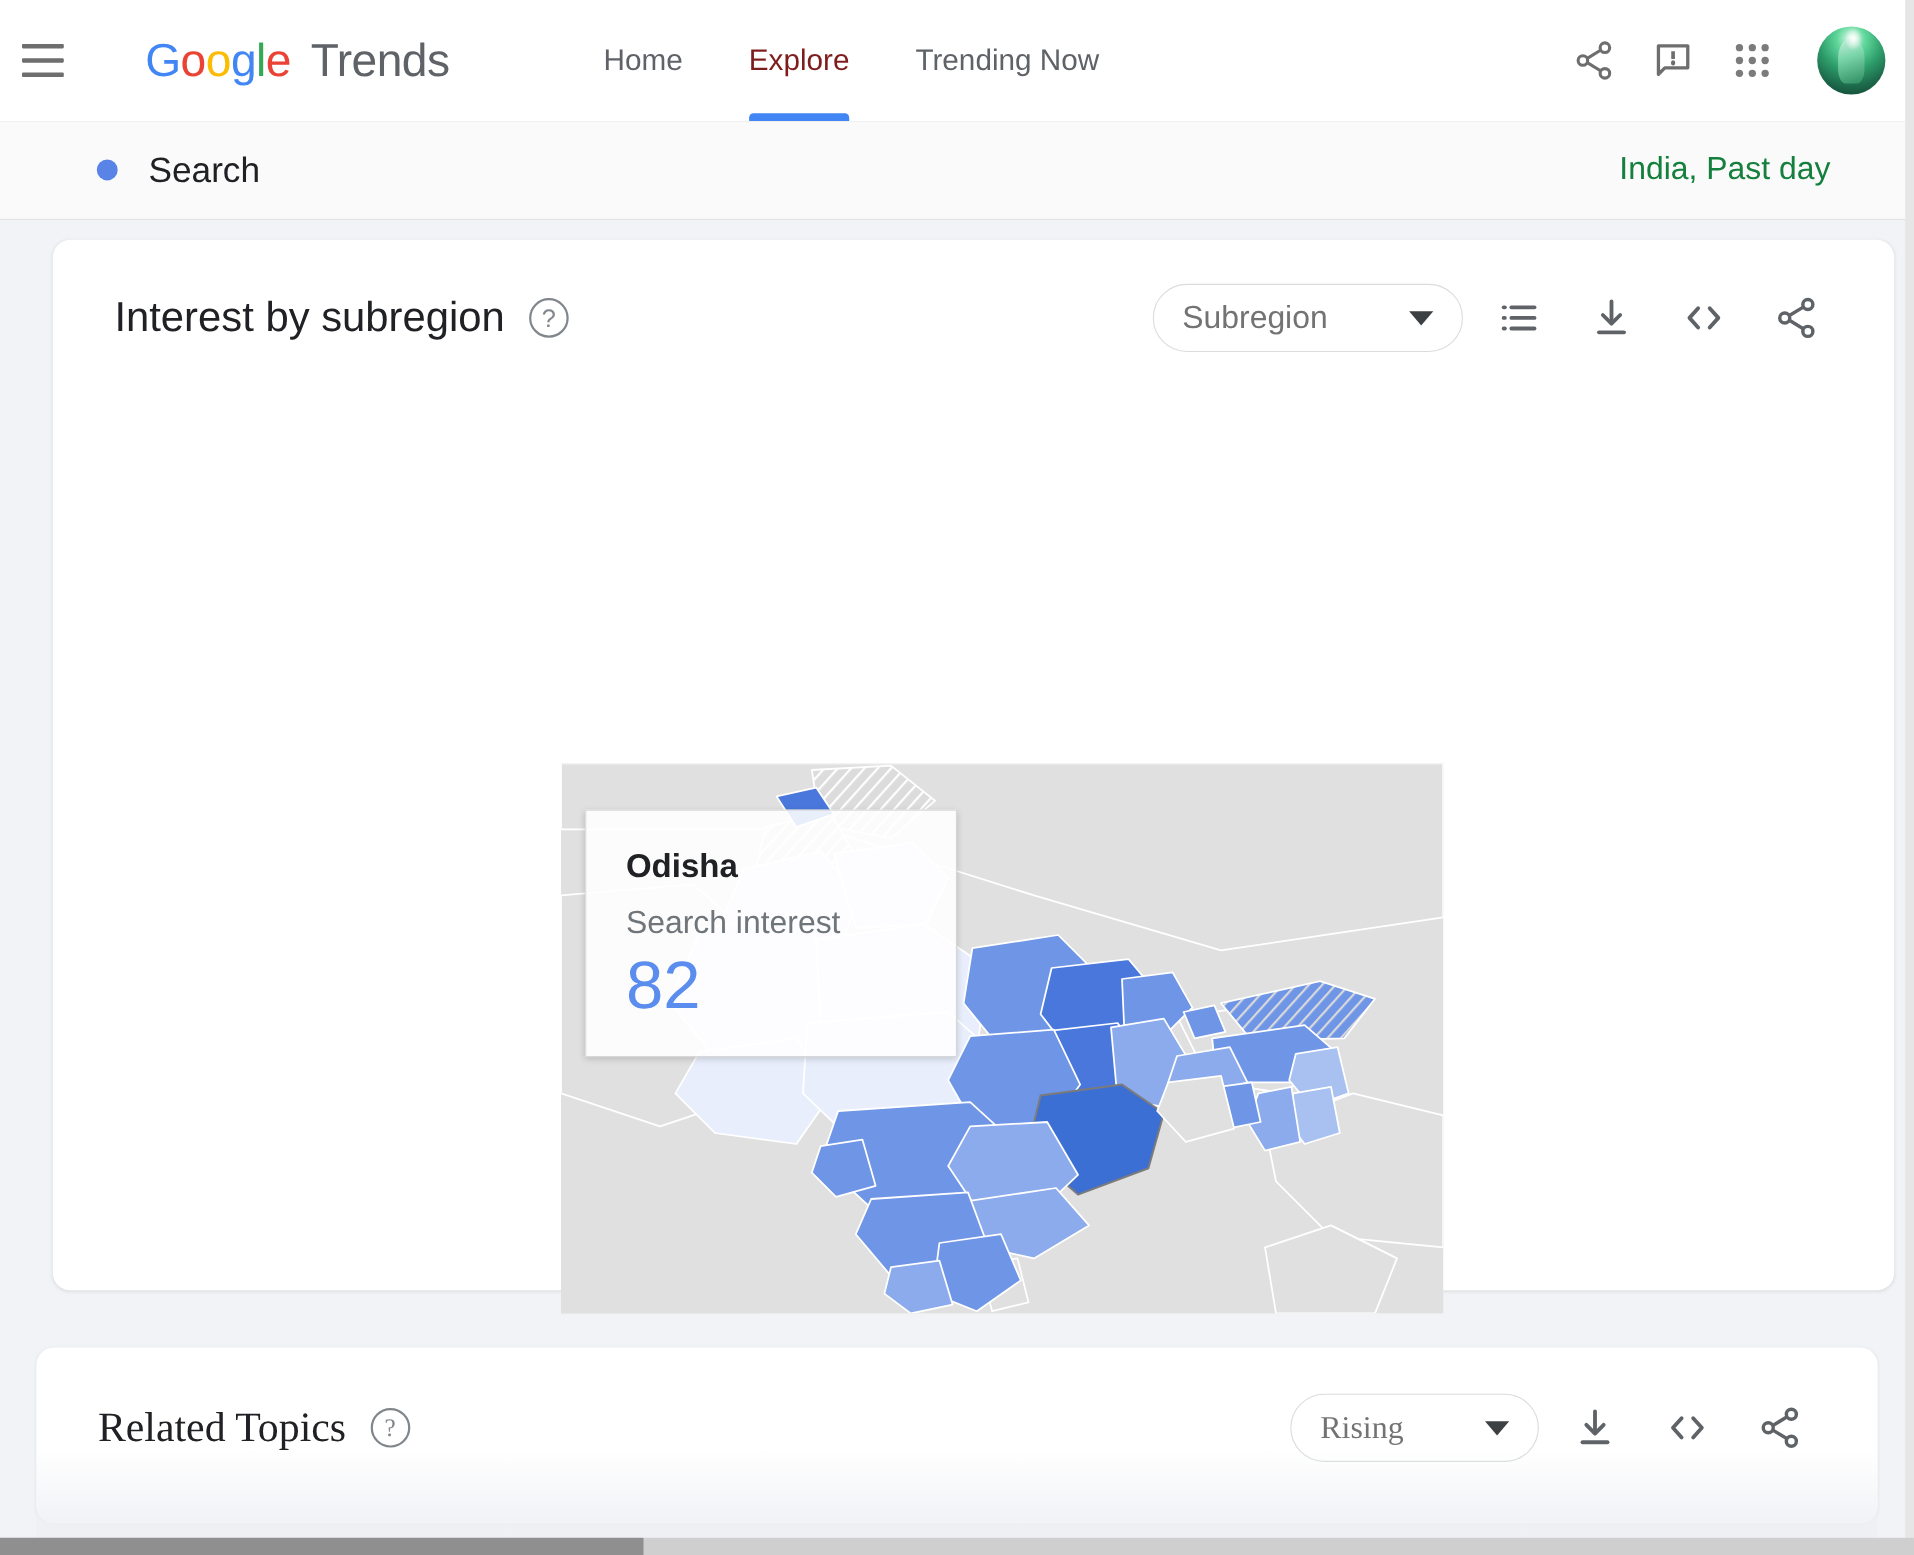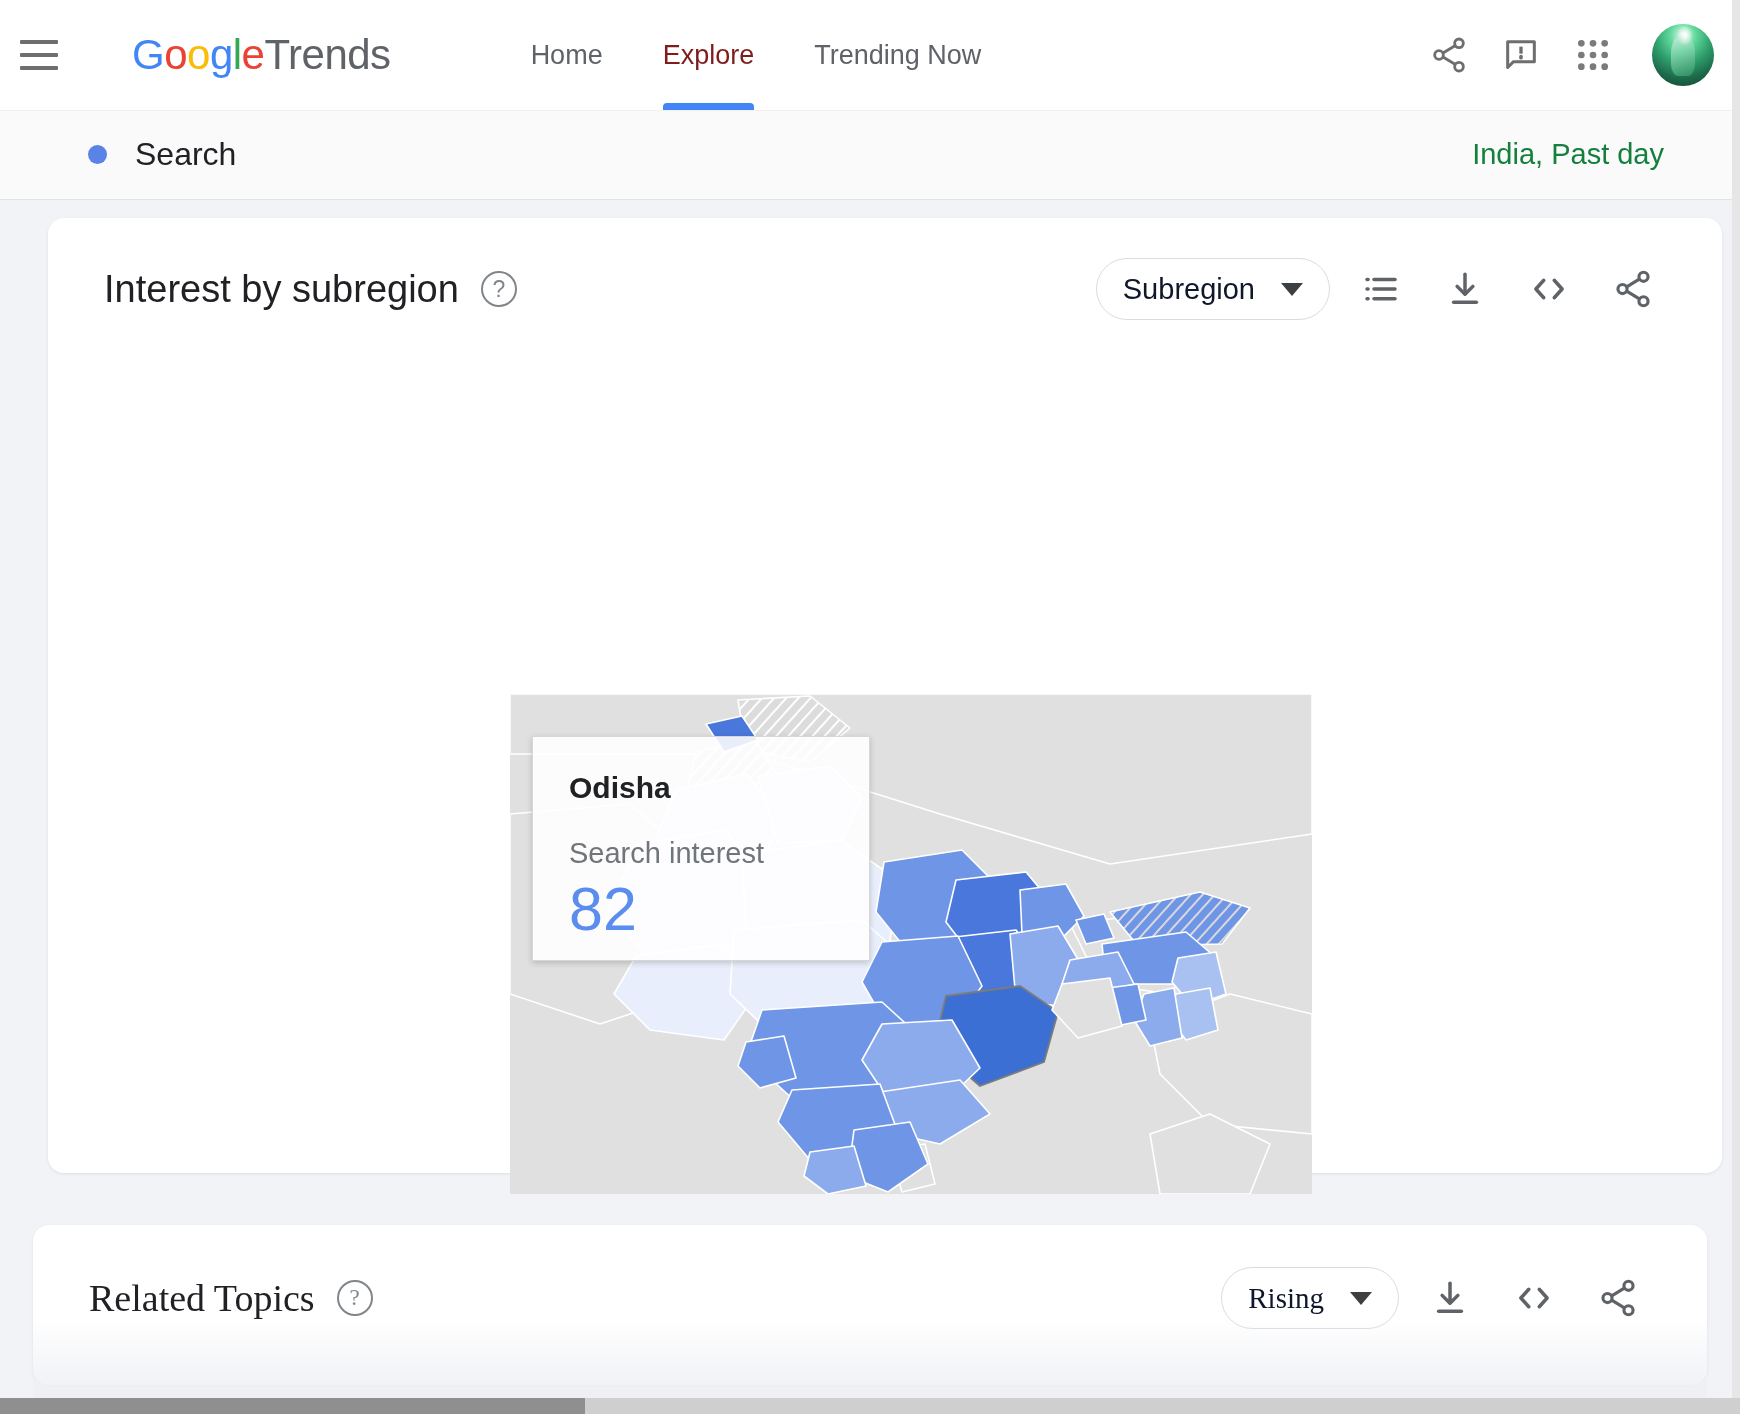--- a/index.html
+++ b/index.html
@@ -20,21 +20,21 @@
   }
   .hamburger { width: 38px; height: 30px; margin-left: 20px; display: flex;
     flex-direction: column; justify-content: space-between; cursor: pointer; }
   .hamburger span { display: block; height: 4px; background: #6e6e6e; border-radius: 1px; }
 
   .brand { margin-left: 74px; display: flex; align-items: center;
     font-size: 42px; letter-spacing: -0.5px; }
   .brand .g1 { color: #4285F4; } .brand .g2 { color: #EA4335; }
   .brand .g3 { color: #FBBC05; } .brand .g4 { color: #4285F4; }
   .brand .g5 { color: #34A853; } .brand .g6 { color: #EA4335; }
-  .brand .trends { color: #5f6368; font-weight: 400; margin-left: 0; }
+  .brand .trends { color: #5f6368; font-weight: 400; margin-left: 18px; }
 
   .navtabs { display: flex; align-items: flex-end; margin-left: 110px; height: 110px; }
   .navtab { position: relative; font-size: 27px; color: #5f6368; padding: 0 30px;
     height: 110px; display: flex; align-items: center; cursor: pointer; }
   .navtab.active { color: #7f1d1d; }
   .navtab.active::after {
     content: ""; position: absolute; bottom: 0; left: 30px; right: 30px;
     height: 7px; background: #4285F4; border-radius: 4px 4px 0 0;
   }
 
@@ -75,42 +75,42 @@
   #card-subregion .card-head { padding-top: 32px; height: 110px; }
   #card-related   .card-head { padding-top: 36px; height: 110px; font-family: Liberation Serif, serif; }
 
   .card-title { font-size: 38px; color: #202124; font-weight: 400; }
   .help-icon { margin-left: 22px; width: 36px; height: 36px; border-radius: 50%;
     border: 2.5px solid #80868b; color: #80868b; font-size: 23px;
     display: flex; align-items: center; justify-content: center; cursor: pointer; }
 
   .head-tools { margin-left: auto; display: flex; align-items: center; }
   .select-pill { display: flex; align-items: center; height: 62px; padding: 0 26px;
-    border: 1px solid #dadce0; border-radius: 31px; color: #0f172a;
-    font-size: 29px; cursor: pointer; background: #fff; }
+    border: 1px solid #dadce0; border-radius: 31px; color: #737373;
+    font-size: 29px; cursor: pointer; background: #fff; gap: 48px; }
   .select-pill .caret { margin-left: 26px; width: 0; height: 0;
     border-left: 11px solid transparent; border-right: 11px solid transparent;
     border-top: 13px solid #3c4043; }
   .tool-icon { width: 66px; height: 66px; margin-left: 18px; display: flex;
     align-items: center; justify-content: center; cursor: pointer; border-radius: 50%; }
 
   
   .map-wrap { position: absolute; left: 462px; top: 476px; width: 802px; height: 500px; }
   .map-bg { position: absolute; inset: 0; background: #e0e0e0; }
 
   
   .tooltip {
     position: absolute; left: 484px; top: 518px; width: 338px; height: 225px;
     background: rgba(255,255,255,0.88);
     border: 1px solid #d7d7d7;
     box-shadow: 0 2px 6px rgba(0,0,0,0.18);
     padding: 34px 36px; z-index: 20;
   }
   .tt-title { font-size: 30px; font-weight: 700; color: #202124; }
-  .tt-label { margin-top: 32px; font-size: 29px; color: #70757a; }
+  .tt-label { margin-top: 18px; font-size: 29px; color: #70757a; }
   .tt-value { margin-top: 6px; font-size: 61px; color: #5b8def; font-weight: 400; line-height: 1.1; }
 
   
   .hscroll { position: absolute; left: 0; bottom: 0; width: 1740px; height: 16px;
     background: #cfcfcf; z-index: 60; }
   .hscroll .thumb { position: absolute; left: 0; top: 0; height: 16px; width: 585px;
     background: #8f8f8f; }
   .vedge { position: absolute; right: 0; top: 0; width: 8px; height: 1414px;
     background: #e6e6e6; z-index: 55; }
   .fade-bottom { position:absolute; left:33px; right:33px; bottom:16px; height:80px;

